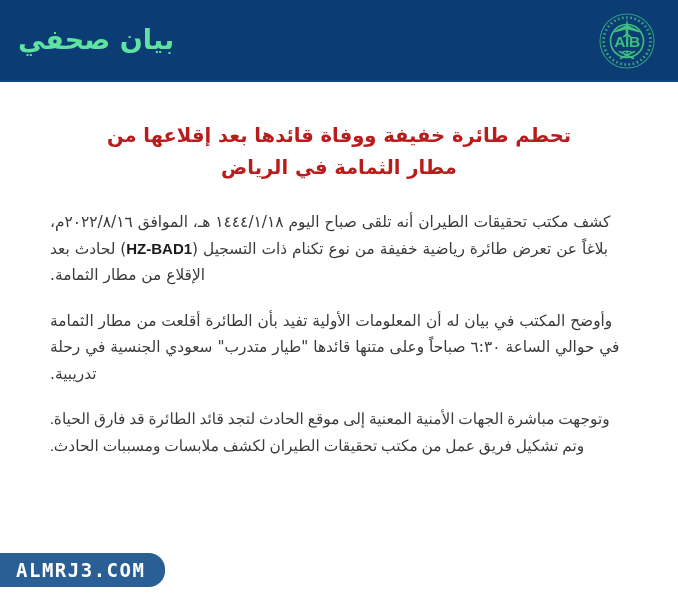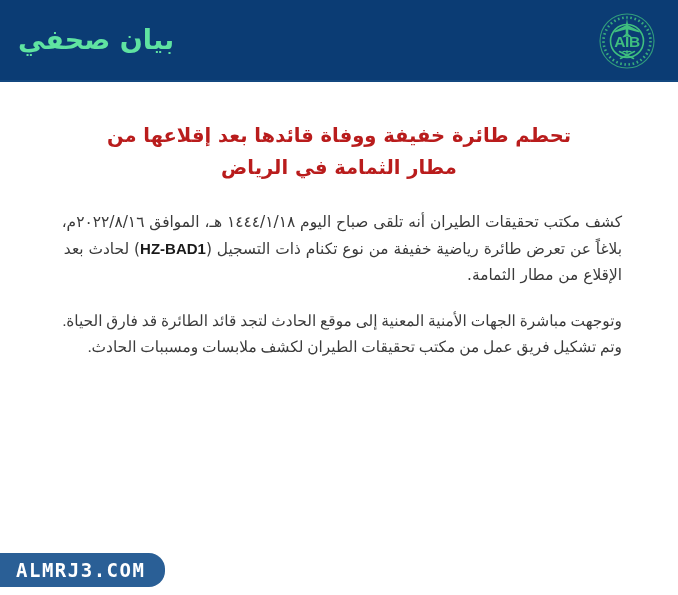--- a/index.html
+++ b/index.html
@@ -75,21 +75,21 @@
     font-weight: bold;
     line-height: 1.62;
     direction: rtl;
   }
 
   .body-block {
     margin: 26px 56px 0 50px;
     direction: rtl;
   }
   .para {
-    text-align: right;
+    text-align: left;
     color: #3a3a3a;
     font-size: 15.4px;
     line-height: 1.72;
     margin: 0 0 19px 0;
     direction: rtl;
   }
   .para:last-child { margin-bottom: 0; font-family: Liberation Serif, serif; }
 
   .reg-code {
     font-family: "Liberation Sans", sans-serif;
@@ -148,20 +148,21 @@
 </div>
 
 <div class="doc">
 
   <div class="headline">تحطم طائرة خفيفة ووفاة قائدها بعد إقلاعها من مطار الثمامة في الرياض</div>
 
   <div class="body-block">
 
     <p class="para"><span>كشف مكتب تحقيقات الطيران أنه تلقى صباح اليوم ١٤٤٤/١/١٨ هـ، الموافق ٢٠٢٢/٨/١٦م، بلاغاً عن تعرض طائرة رياضية خفيفة من نوع تكنام ذات التسجيل (</span><span class="reg-code">HZ-BAD1</span><span>) لحادث بعد الإقلاع من مطار الثمامة.</span></p>
 
+    <p class="para">وأوضح المكتب في بيان له أن المعلومات الأولية تفيد بأن الطائرة أقلعت من مطار الثمامة في حوالي الساعة ٦:٣٠ صباحاً وعلى متنها قائدها "طيار متدرب" سعودي الجنسية في رحلة تدريبية.</p>
 
 
     <p class="para">وتوجهت مباشرة الجهات الأمنية المعنية إلى موقع الحادث لتجد قائد الطائرة قد فارق الحياة. وتم تشكيل فريق عمل من مكتب تحقيقات الطيران لكشف ملابسات ومسببات الحادث.</p>
 
   </div>
 
   <div class="watermark">ALMRJ3.COM</div>
 </div>
 
 </body></html>

